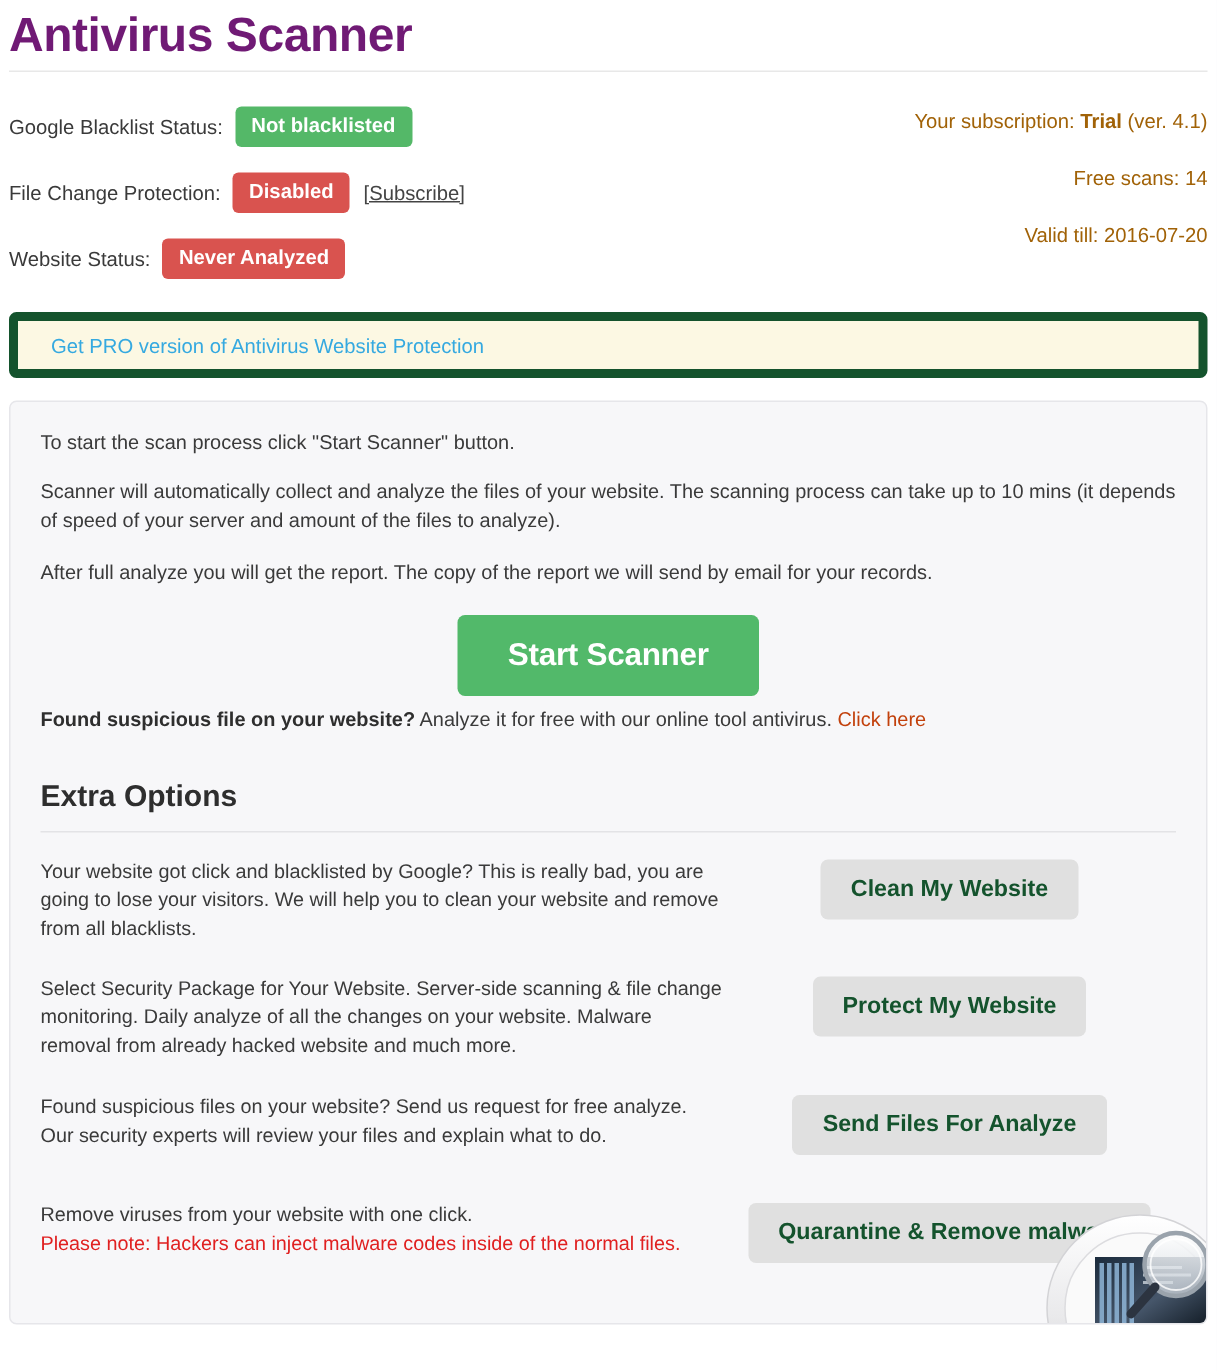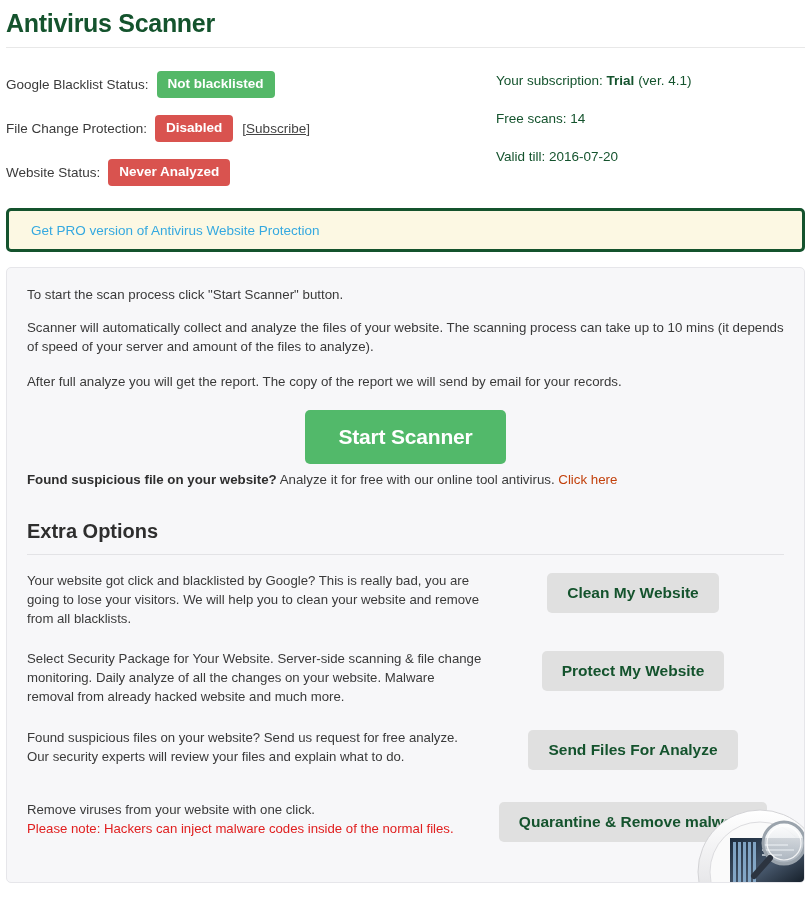--- a/index.html
+++ b/index.html
@@ -8,23 +8,23 @@
     width: 811px; height: 914px;
     background: #ffffff;
     font-family: "Liberation Sans", sans-serif;
     color: #333333;
     overflow: hidden;
   }
   .page { position: relative; width: 811px; height: 914px; }
 
   
   .page-title {
-    font-size: 25px;
-    font-weight: bold;
-    color: #14532d;
+    font-size: 32px;
+    font-weight: bold;
+    color: #701a75;
     letter-spacing: -0.3px;
     margin: 6px 0 0 6px;
     line-height: 34px;
   }
   .title-rule {
     border: 0;
     border-top: 1px solid #e8e8e8;
     margin: 7px 6px 0 6px;
   }
 
@@ -58,32 +58,33 @@
   .badge-red { background: #d9534f; }
   .sub-note {
     margin-left: 9px;
     font-size: 13.5px;
     color: #444;
     white-space: nowrap;
   }
 
   .info-line {
     font-size: 13.5px;
-    color: #14532d;
+    color: #a16207;
     line-height: 18px;
     margin-bottom: 20px;
+    text-align: right;
   }
   .info-line:first-child { margin-top: 10px; }
   .info-line b { font-weight: bold; }
 
   
   .alert-pro {
     margin: 14px 6px 0 6px;
     background: #fcf8e3;
-    border: 3px solid #14532d;
+    border: 6px solid #14532d;
     border-radius: 5px;
     padding: 14px 22px;
     height: 44px;
     display: flex;
     align-items: center;
   }
   .alert-pro a {
     color: #35a9e0;
     font-size: 13.5px;
     text-decoration: none;

